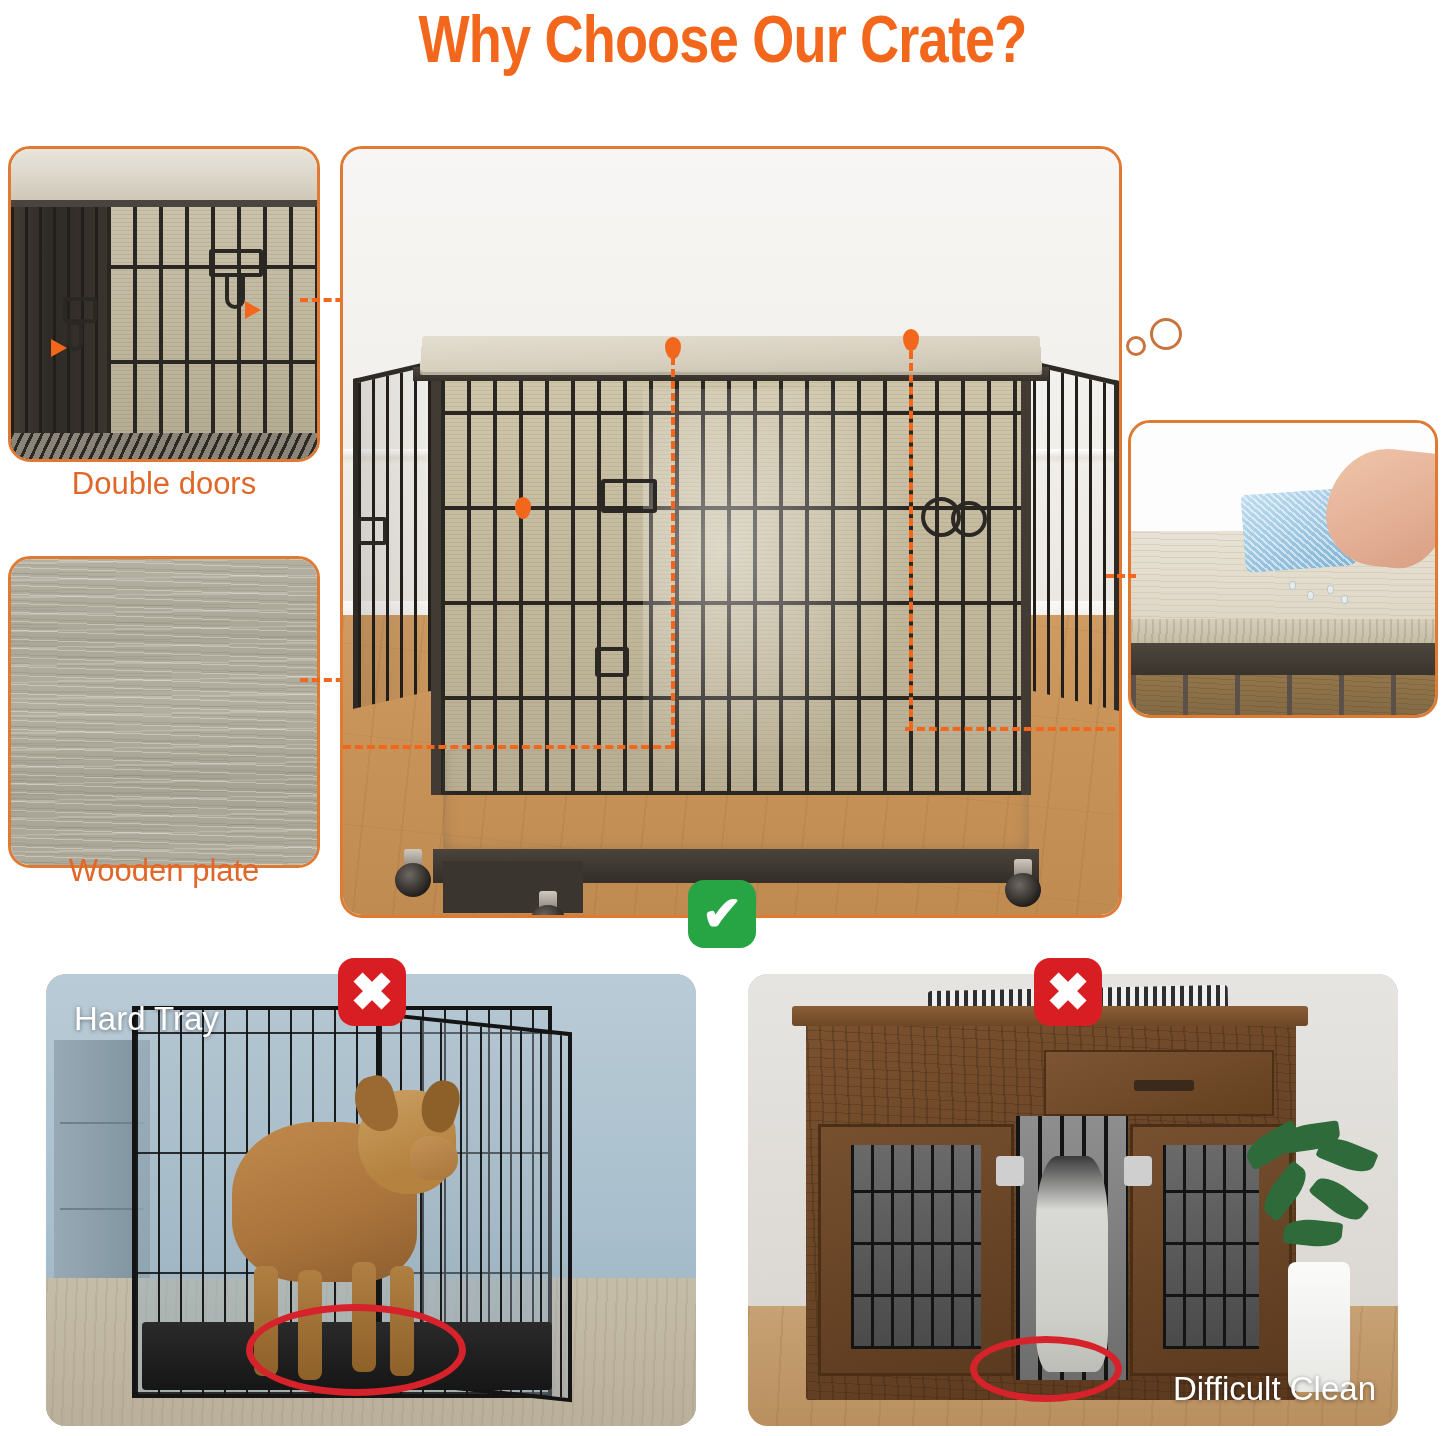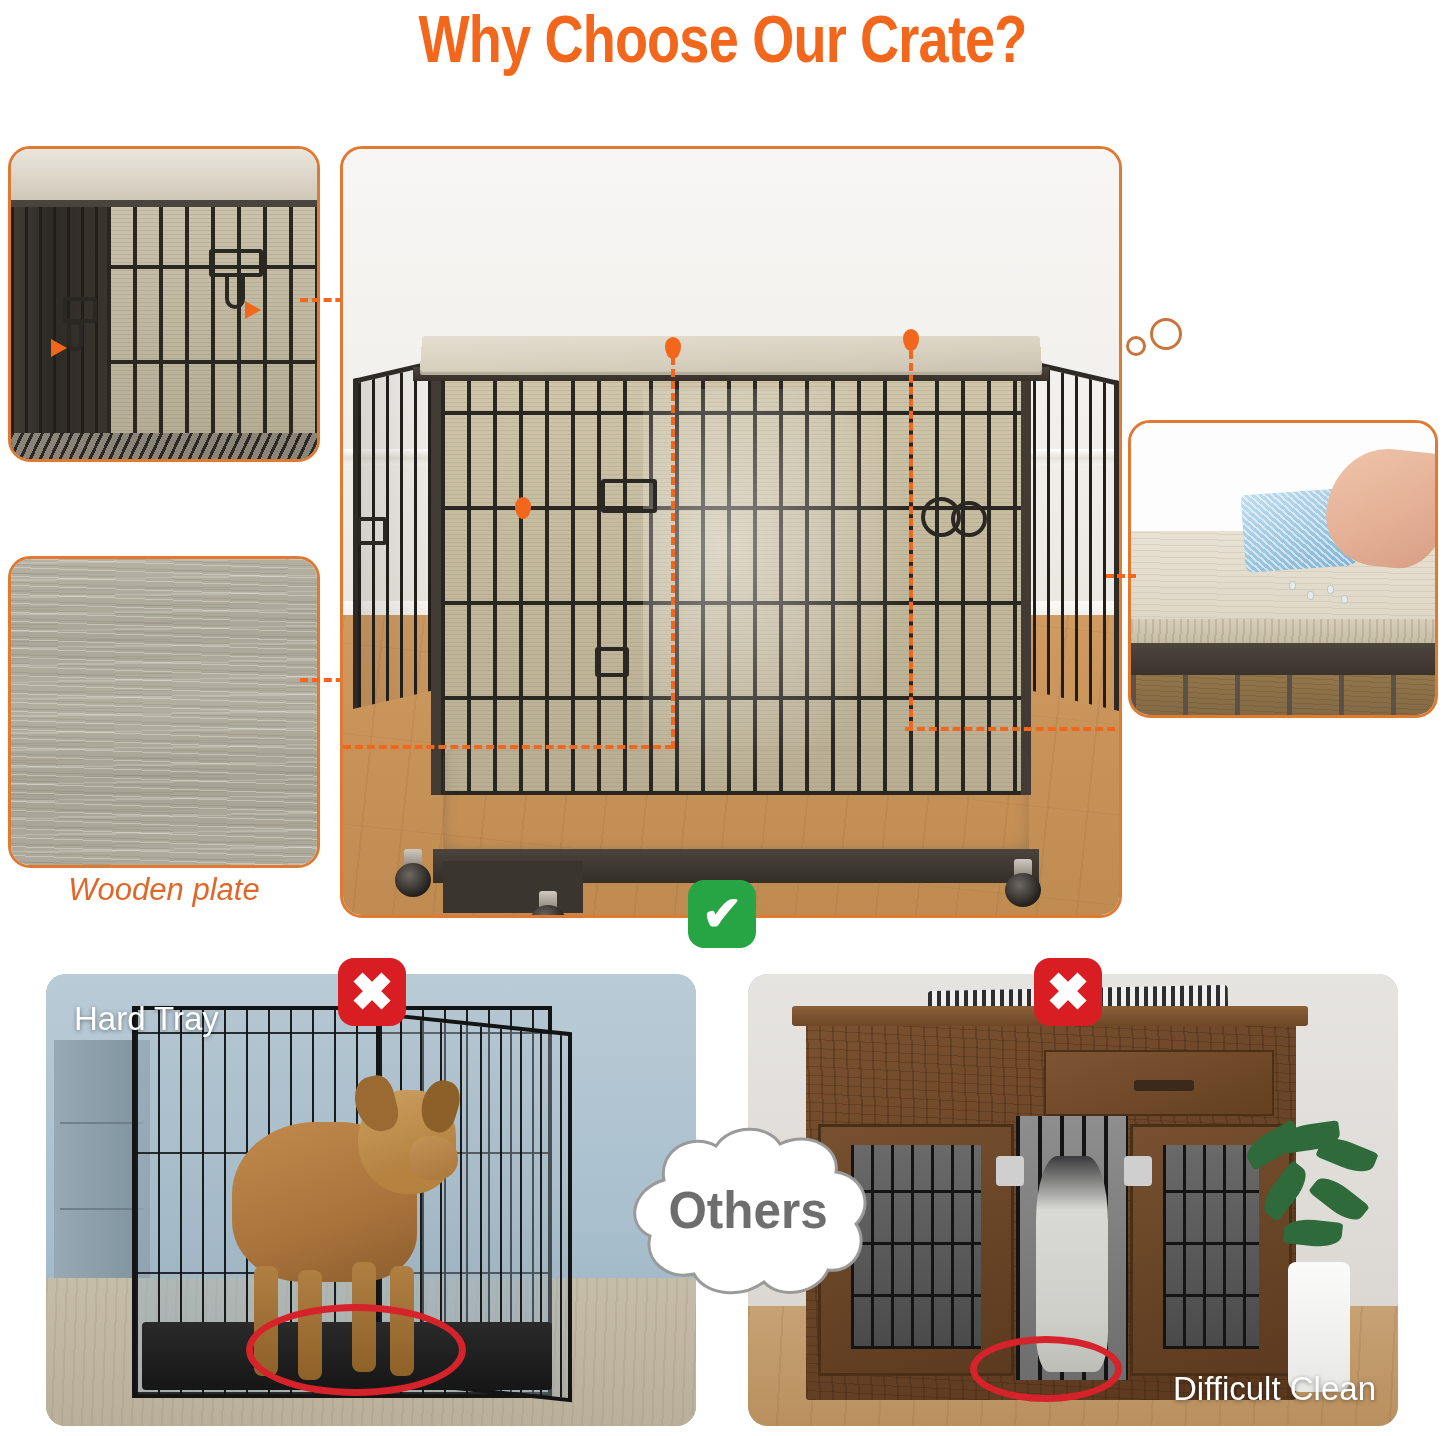--- a/index.html
+++ b/index.html
@@ -90,21 +90,21 @@
 
   
   #panel-wood { left: 8px; top: 556px; width: 312px; height: 312px; }
   .wood-swatch {
     position: absolute; inset: 0;
     background:
       repeating-linear-gradient(2deg, rgba(255,255,255,.30) 0 1px, rgba(0,0,0,0) 1px 3px, rgba(90,84,70,.14) 3px 4px, rgba(0,0,0,0) 4px 9px),
       repeating-linear-gradient(-1deg, rgba(255,255,255,.18) 0 2px, rgba(0,0,0,0) 2px 7px, rgba(80,74,62,.11) 7px 8px, rgba(0,0,0,0) 8px 17px),
       linear-gradient(178deg,#b4b0a2 0%,#aba798 25%,#b3afa0 48%,#a7a394 72%,#b0ac9d 100%);
   }
-  #label-wood { left: 8px; top: 872px; width: 312px; font-style: italic; }
+  #label-wood { left: 8px; top: 853px; width: 312px; }
 
   
   #panel-hero { left: 340px; top: 146px; width: 782px; height: 772px; }
   .hero-wall {
     position: absolute; left: 0; top: 0; right: 0; height: 62%;
     background: linear-gradient(180deg,#f7f6f4 0%,#f2f0ec 55%,#eae7e1 100%);
   }
   .hero-molding {
     position: absolute; left: 0; right: 0; top: 300px; height: 16px;
     background: linear-gradient(180deg,#ffffff 0%,#e6e2da 55%,#f4f1ec 100%);
@@ -471,20 +471,21 @@
       <div class="latch" style="left:214px; top:124px; width:20px; height:36px; border-radius:0 0 12px 12px;"></div>
       <div class="latch" style="left:52px; top:148px; width:34px; height:26px;"></div>
       <div class="latch" style="left:56px; top:172px; width:16px; height:30px; border-radius:0 0 10px 10px;"></div>
 
       <div class="arrow-o" style="left:234px; top:152px;"></div>
       <div class="arrow-o" style="left:40px; top:190px;"></div>
 
       <div class="doors-floor"></div>
     </div>
   </div>
+  <div class="cap-label" id="label-doors">Double doors</div>
 
   <div class="dash-h" style="left:300px; top:298px; width:232px;"></div>
   <div class="dash-v" style="left:530px; top:298px; height:212px;"></div>
 
   <div class="panel" id="panel-wood">
     <div class="wood-swatch"></div>
   </div>
   <div class="cap-label" id="label-wood">Wooden plate</div>
 
   <div class="dash-h" style="left:300px; top:678px; width:258px;"></div>
@@ -608,29 +609,20 @@
       <div class="pr-leaf" style="left:74px; top:18px; transform:rotate(22deg);"></div>
       <div class="pr-leaf" style="left:12px; top:54px; transform:rotate(-52deg);"></div>
       <div class="pr-leaf" style="left:66px; top:62px; transform:rotate(38deg);"></div>
       <div class="pr-leaf" style="left:40px; top:96px; transform:rotate(6deg);"></div>
     </div>
     <div class="pr-plant-pot"></div>
     <div class="red-ellipse" style="left:222px; top:362px; width:152px; height:66px;"></div>
     <div class="photo-label" style="right:22px; top:396px;">Difficult Clean</div>
   </div>
 
-  <div id="others-cloud">
-    <svg class="cloud-svg" viewBox="0 0 256 186">
-      <path d="M44 62 C38 32 72 14 96 28 C110 6 148 6 160 26 C190 12 220 30 216 54
-               C244 58 254 88 236 106 C250 126 234 156 208 152
-               C198 176 160 182 144 164 C120 182 84 176 74 156
-               C46 162 24 142 30 118 C6 108 10 72 44 62 Z" fill="#ffffff" stroke="#9A9A9A" stroke-width="3"></path>
-    </svg>
-    <div class="others-text">Others</div>
-  </div>
 
   <div class="x-badge" id="x-left">
     <div class="glyph">✖</div>
   </div>
   <div class="x-badge" id="x-right">
     <div class="glyph">✖</div>
   </div>
 
 </div>
 

